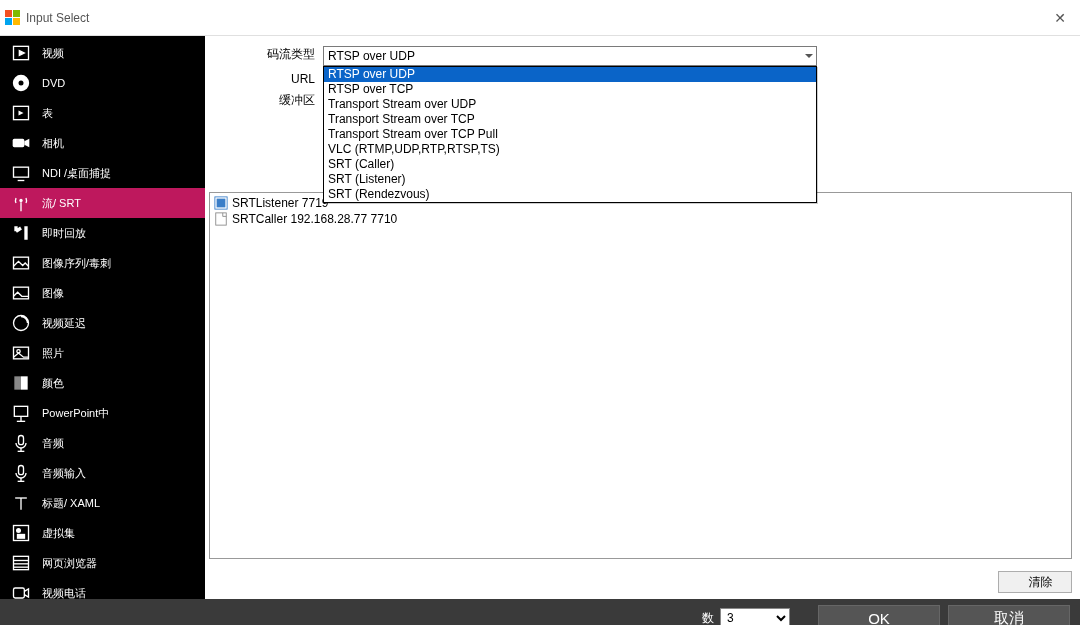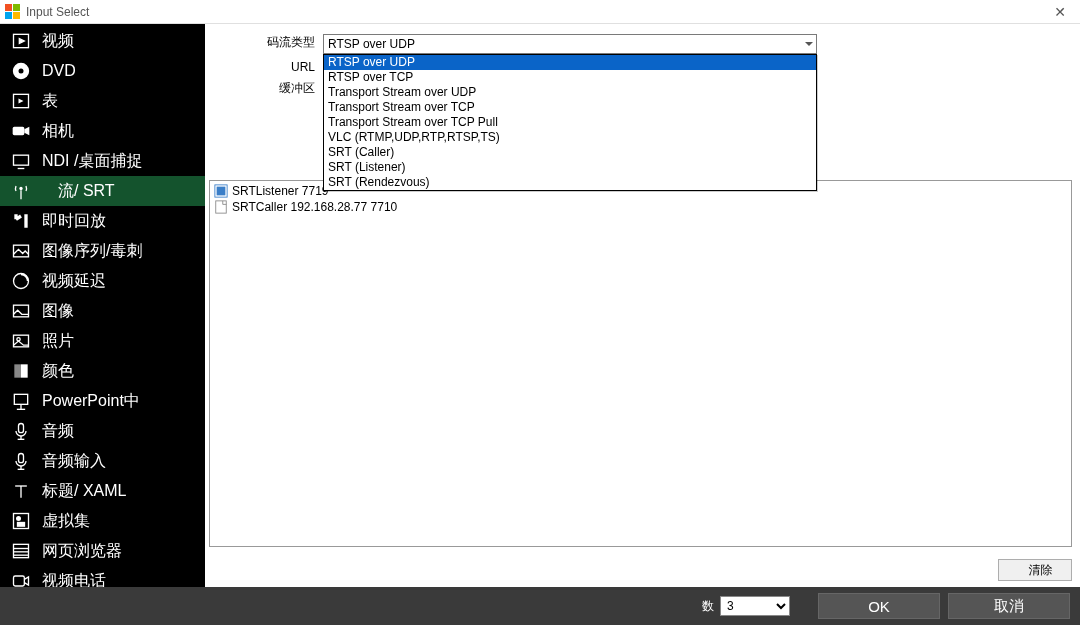--- a/index.html
+++ b/index.html
@@ -1,20 +1,20 @@
 <!DOCTYPE html>
 <html><head>
   <meta charset="utf-8">
   <style>
     * { box-sizing: border-box; margin: 0; padding: 0; font-family: "Microsoft YaHei", "Segoe UI", sans-serif; }
     body { width: 1080px; height: 625px; background: #fff; overflow: hidden; }
 
     
     .titlebar {
-      height: 24px;
+      height: 36px;
       background: #fff;
       display: flex;
       align-items: center;
       border-bottom: 1px solid #e0e0e0;
       font-size: 12px;
       color: #555;
     }
     .titlebar .app-icon {
       width: 16px; height: 16px;
       margin: 0 6px 0 4px;
@@ -34,24 +34,24 @@
       background: #000;
       color: #fff;
       overflow-y: auto;
       padding-top: 2px;
     }
     .sidebar-item {
       display: flex;
       align-items: center;
       height: 30px;
       padding: 0 10px;
-      font-size: 16px;
+      font-size: 11px;
       cursor: pointer;
     }
-    .sidebar-item.active { background: #14532d; gap: 16px; }
+    .sidebar-item.active { background: #be185d; }
     .sidebar-item .icon { width: 22px; height: 22px; margin-right: 10px; display:flex; align-items:center; justify-content:center; }
     .sidebar-item .icon svg { width: 20px; height: 20px; fill:none; stroke:#fff; stroke-width:1.6; }
 
     
     .content {
       flex: 1;
       background: #fff;
       position: relative;
       padding: 8px 10px 8px 10px;
     }
@@ -266,34 +266,34 @@
           <svg viewBox="0 0 24 24">
             <rect x="3" y="5" width="18" height="14"></rect>
             <polyline points="3,16 9,10 14,15 17,12 21,16"></polyline>
           </svg>
         </span>
         <span>图像序列/毒刺</span>
       </div>
       <div class="sidebar-item">
         <span class="icon">
           <svg viewBox="0 0 24 24">
+            <rect x="3" y="5" width="18" height="14"></rect>
+            <polyline points="3,16 8,11 13,16 21,16"></polyline>
+          </svg>
+        </span>
+        <span>图像</span>
+      </div>
+      <div class="sidebar-item">
+        <span class="icon">
+          <svg viewBox="0 0 24 24">
             <circle cx="12" cy="12" r="9"></circle>
             <path d="M12 4 a8 8 0 0 1 8 8" stroke-width="2"></path>
           </svg>
         </span>
         <span>视频延迟</span>
-      </div>
-      <div class="sidebar-item">
-        <span class="icon">
-          <svg viewBox="0 0 24 24">
-            <rect x="3" y="5" width="18" height="14"></rect>
-            <polyline points="3,16 8,11 13,16 21,16"></polyline>
-          </svg>
-        </span>
-        <span>图像</span>
       </div>
       <div class="sidebar-item">
         <span class="icon">
           <svg viewBox="0 0 24 24">
             <rect x="3" y="5" width="18" height="14"></rect>
             <circle cx="9" cy="10" r="2"></circle>
             <polyline points="3,17 9,12 15,17 21,17"></polyline>
           </svg>
         </span>
         <span>照片</span>

